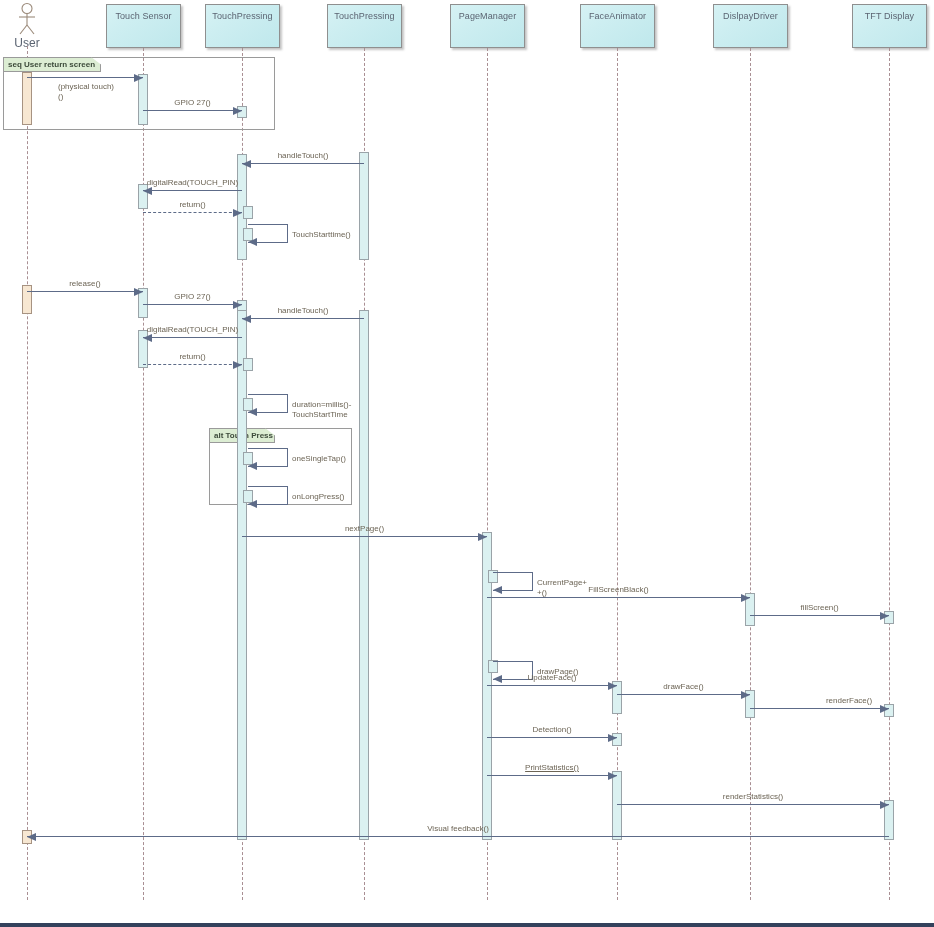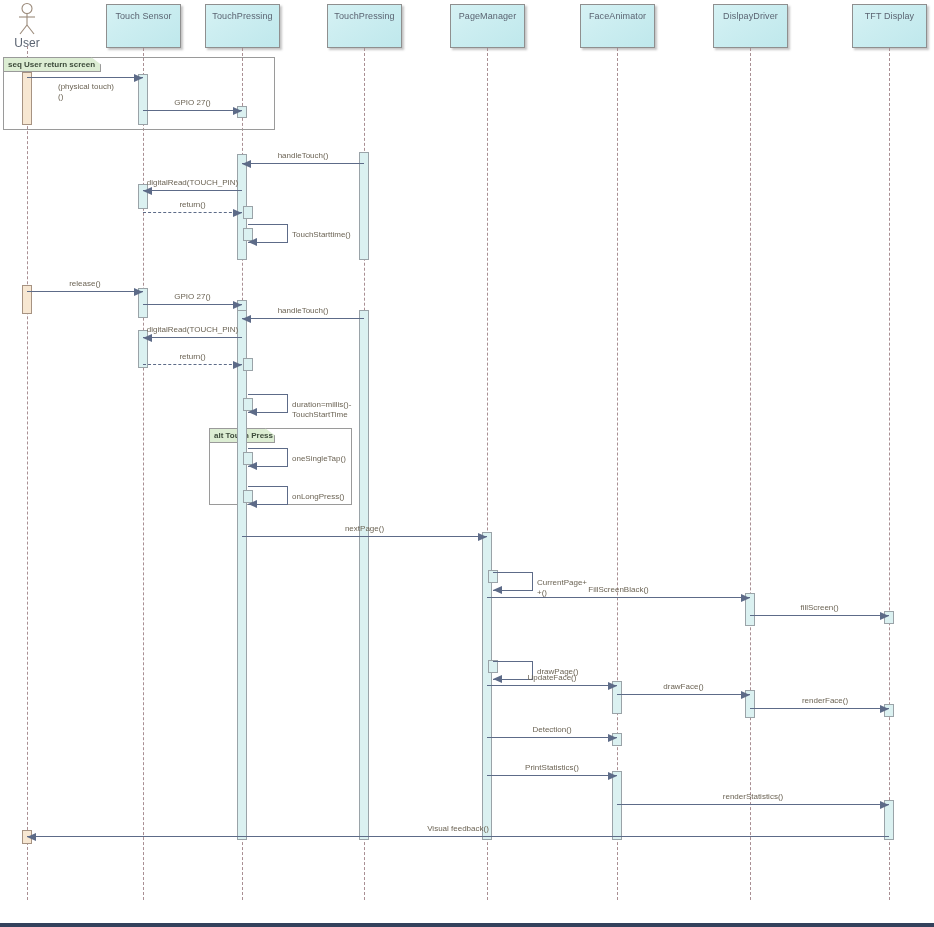--- a/index.html
+++ b/index.html
@@ -285,27 +285,27 @@
       <div>drawPage()</div>
     </div>
     <div class="msg" style="left: 487px; top: 685px; width: 130px;"></div>
     <div class="arrowhead right" style="top: 681.5px; left: 608px;"></div>
     <div class="msglabel" style="left: 482px; width: 140px; top: 673px;">UpdateFace()</div>
     <div class="msg" style="left: 617px; top: 694px; width: 133px;"></div>
     <div class="arrowhead right" style="top: 690.5px; left: 741px;"></div>
     <div class="msglabel" style="left: 613.5px; width: 140px; top: 682px;">drawFace()</div>
     <div class="msg" style="left: 750px; top: 708px; width: 139px;"></div>
     <div class="arrowhead right" style="top: 704.5px; left: 880px;"></div>
-    <div class="msglabel" style="left: 755px; width: 140px; top: 696px;">renderFace()</div>
+    <div class="msglabel" style="left: 779px; width: 140px; top: 696px;">renderFace()</div>
     <div class="msg" style="left: 487px; top: 737px; width: 130px;"></div>
     <div class="arrowhead right" style="top: 733.5px; left: 608px;"></div>
     <div class="msglabel" style="left: 482px; width: 140px; top: 725px;">Detection()</div>
     <div class="msg" style="left: 487px; top: 775px; width: 130px;"></div>
     <div class="arrowhead right" style="top: 771.5px; left: 608px;"></div>
-    <div class="msglabel" style="left: 482px; width: 140px; top: 763px;">PrintStatistics()</div>
+    <div class="msglabel" style="left: 482px; width: 140px; top: 763px; text-decoration: underline;">PrintStatistics()</div>
     <div class="msg" style="left: 617px; top: 804px; width: 272px;"></div>
     <div class="arrowhead right" style="top: 800.5px; left: 880px;"></div>
     <div class="msglabel" style="left: 683px; width: 140px; top: 792px;">renderStatistics()</div>
     <div class="msg" style="left: 27px; top: 836px; width: 862px;"></div>
     <div class="arrowhead left" style="top: 832.5px; left: 27px;"></div>
     <div class="msglabel" style="left: 388px; width: 140px; top: 824px;">Visual feedback()</div>
   </div>
 <div id="bottombar"></div>
 
 </body></html>

